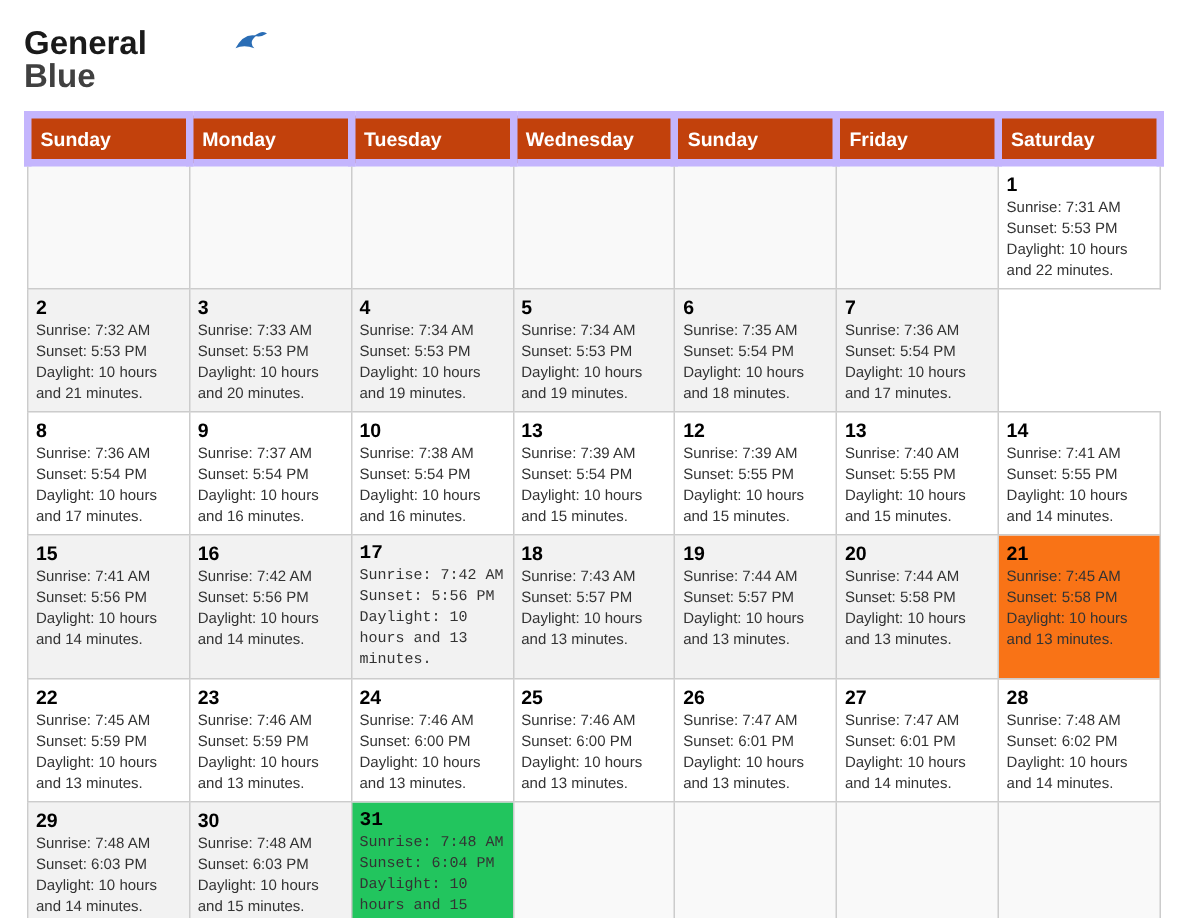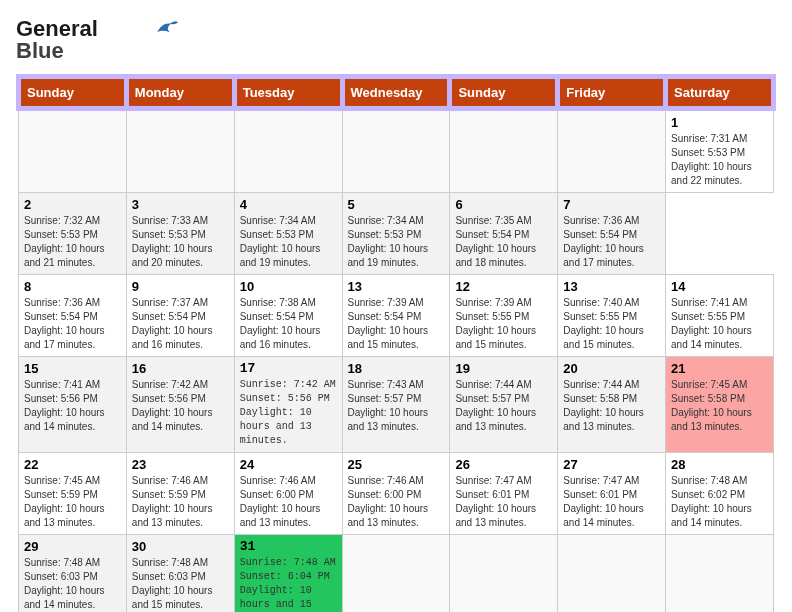--- a/index.html
+++ b/index.html
@@ -198,21 +198,21 @@
           <div class="day-info">Sunrise: 7:43 AM<br>Sunset: 5:57 PM<br>Daylight: 10 hours and 13 minutes.</div>
         </td>
         <td style="background: rgb(242, 242, 242);">
           <span class="day-num">19</span>
           <div class="day-info">Sunrise: 7:44 AM<br>Sunset: 5:57 PM<br>Daylight: 10 hours and 13 minutes.</div>
         </td>
         <td style="background: rgb(242, 242, 242); margin-left: 24px;">
           <span class="day-num">20</span>
           <div class="day-info">Sunrise: 7:44 AM<br>Sunset: 5:58 PM<br>Daylight: 10 hours and 13 minutes.</div>
         </td>
-        <td style="background: #fca5a5;">
+        <td style="background: #f97316;">
           <span class="day-num">21</span>
           <div class="day-info">Sunrise: 7:45 AM<br>Sunset: 5:58 PM<br>Daylight: 10 hours and 13 minutes.</div>
         </td>
       </tr>
       <tr>
         <td>
           <span class="day-num">22</span>
           <div class="day-info">Sunrise: 7:45 AM<br>Sunset: 5:59 PM<br>Daylight: 10 hours and 13 minutes.</div>
         </td>
         <td>

